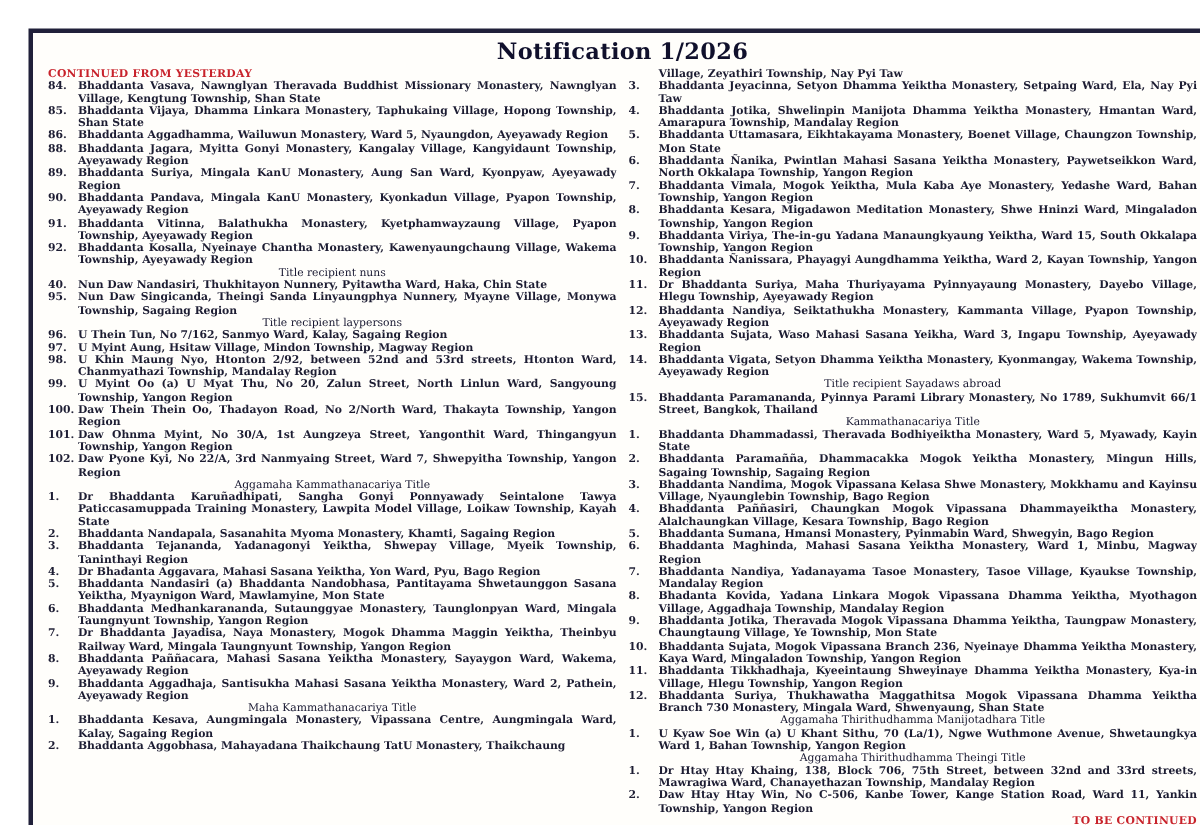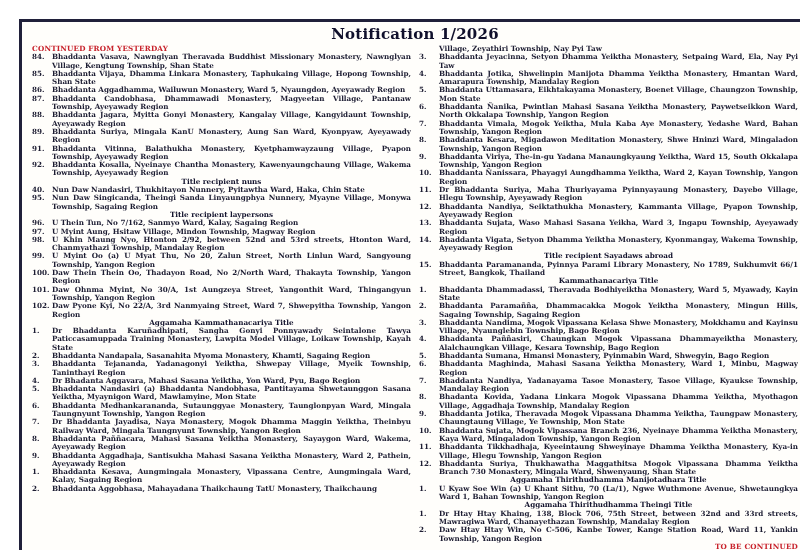--- a/index.html
+++ b/index.html
@@ -16,21 +16,21 @@
     text-align:center;
     font-size:15px;font-weight:bold;
     color:#10102c;
     letter-spacing:.2px;
     padding:1px 0 2px 0;
   }
   .cols{display:flex;gap:8px;justify-content:center;}
   .col{width:379px;overflow:hidden;font-size:7.2px;line-height:8.3px;color:#1d1d33;font-weight:600;}
   .marker{color:#c8232c;font-weight:bold;letter-spacing:.2px;}
   .marker-right{color:#c8232c;font-weight:bold;text-align:right;letter-spacing:.2px;}
-  .heading{text-align:center;font-weight:bold;color:#14142e;}
+  .heading{text-align:center;font-weight:normal;color:#14142e;}
   .item{display:flex;}
   .item .num{flex:0 0 20px;white-space:nowrap;}
   .item .txt{flex:1;text-align:justify;text-justify:inter-word;}
   .cont{padding-left:20px;text-align:justify;}
 </style>
 </head>
 <body>
 
 <div class="frame">
   <div class="masthead">Notification 1/2026</div>
@@ -43,32 +43,32 @@
         </div>
         <div class="item">
           <span class="num">85.</span>
           <div class="txt">Bhaddanta Vijaya, Dhamma Linkara Monastery, Taphukaing Village, Hopong Township, Shan State</div>
         </div>
         <div class="item">
           <span class="num">86.</span>
           <div class="txt">Bhaddanta Aggadhamma, Wailuwun Monastery, Ward 5, Nyaungdon, Ayeyawady Region</div>
         </div>
         <div class="item">
-          <span class="num">87.</span>
-          <div class="txt">Bhaddanta Candobhasa, Dhammawadi Monastery, Magyeetan Village, Pantanaw Township, Ayeyawady Region</div>
-        </div>
-        <div class="item">
           <span class="num">88.</span>
           <div class="txt">Bhaddanta Jagara, Myitta Gonyi Monastery, Kangalay Village, Kangyidaunt Township, Ayeyawady Region</div>
         </div>
         <div class="item">
           <span class="num">89.</span>
           <div class="txt">Bhaddanta Suriya, Mingala KanU Monastery, Aung San Ward, Kyonpyaw, Ayeyawady Region</div>
         </div>
         <div class="item">
+          <span class="num">90.</span>
+          <div class="txt">Bhaddanta Pandava, Mingala KanU Monastery, Kyonkadun Village, Pyapon Township, Ayeyawady Region</div>
+        </div>
+        <div class="item">
           <span class="num">91.</span>
           <div class="txt">Bhaddanta Vitinna, Balathukha Monastery, Kyetphamwayzaung Village, Pyapon Township, Ayeyawady Region</div>
         </div>
         <div class="item">
           <span class="num">92.</span>
           <div class="txt">Bhaddanta Kosalla, Nyeinaye Chantha Monastery, Kawenyaungchaung Village, Wakema Township, Ayeyawady Region</div>
         </div>
         <div class="heading">Title recipient nuns</div>
         <div class="item">
           <span class="num">40.</span>
@@ -137,20 +137,21 @@
           <div class="txt">Dr Bhaddanta Jayadisa, Naya Monastery, Mogok Dhamma Maggin Yeiktha, Theinbyu Railway Ward, Mingala Taungnyunt Township, Yangon Region</div>
         </div>
         <div class="item">
           <span class="num">8.</span>
           <div class="txt">Bhaddanta Paññacara, Mahasi Sasana Yeiktha Monastery, Sayaygon Ward, Wakema, Ayeyawady Region</div>
         </div>
         <div class="item">
           <span class="num">9.</span>
           <div class="txt">Bhaddanta Aggadhaja, Santisukha Mahasi Sasana Yeiktha Monastery, Ward 2, Pathein, Ayeyawady Region</div>
         </div>
+        <div class="heading">Maha Kammathanacariya Title</div>
         <div class="item">
           <span class="num">1.</span>
           <div class="txt">Bhaddanta Kesava, Aungmingala Monastery, Vipassana Centre, Aungmingala Ward, Kalay, Sagaing Region</div>
         </div>
         <div class="item">
           <span class="num">2.</span>
           <div class="txt">Bhaddanta Aggobhasa, Mahayadana Thaikchaung TatU Monastery, Thaikchaung</div>
         </div>
       </div>
     <div class="col">

